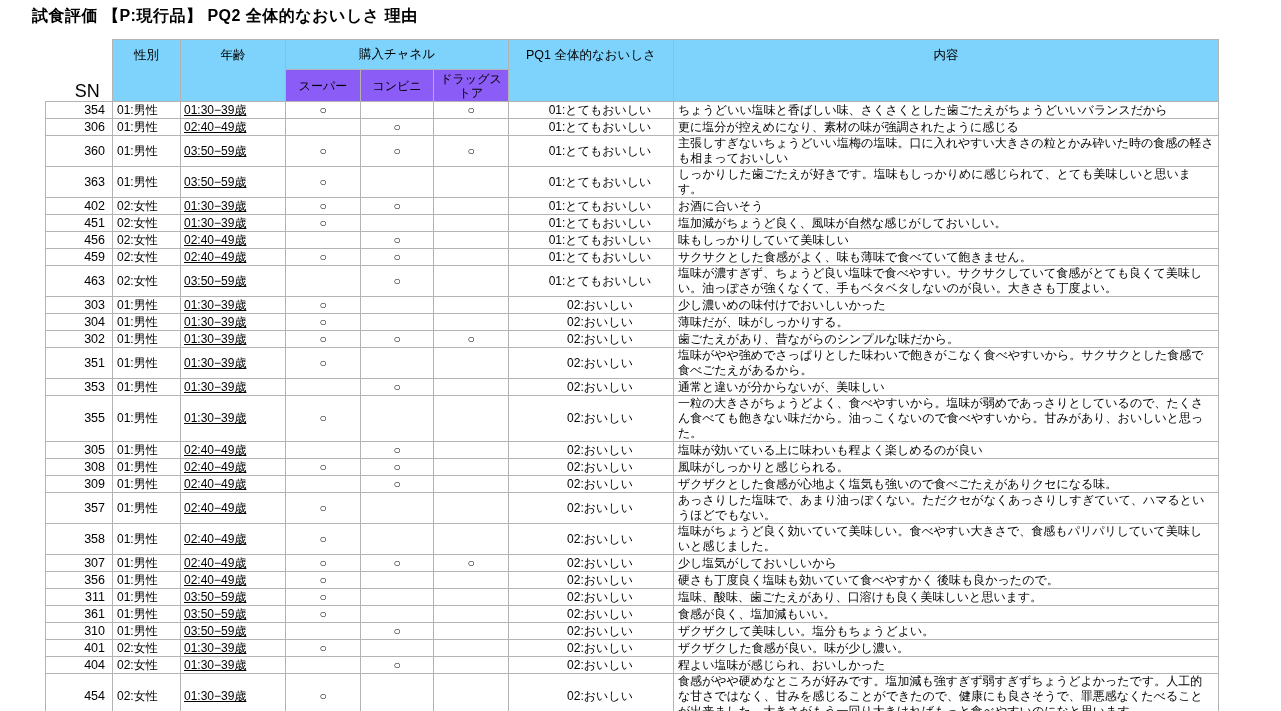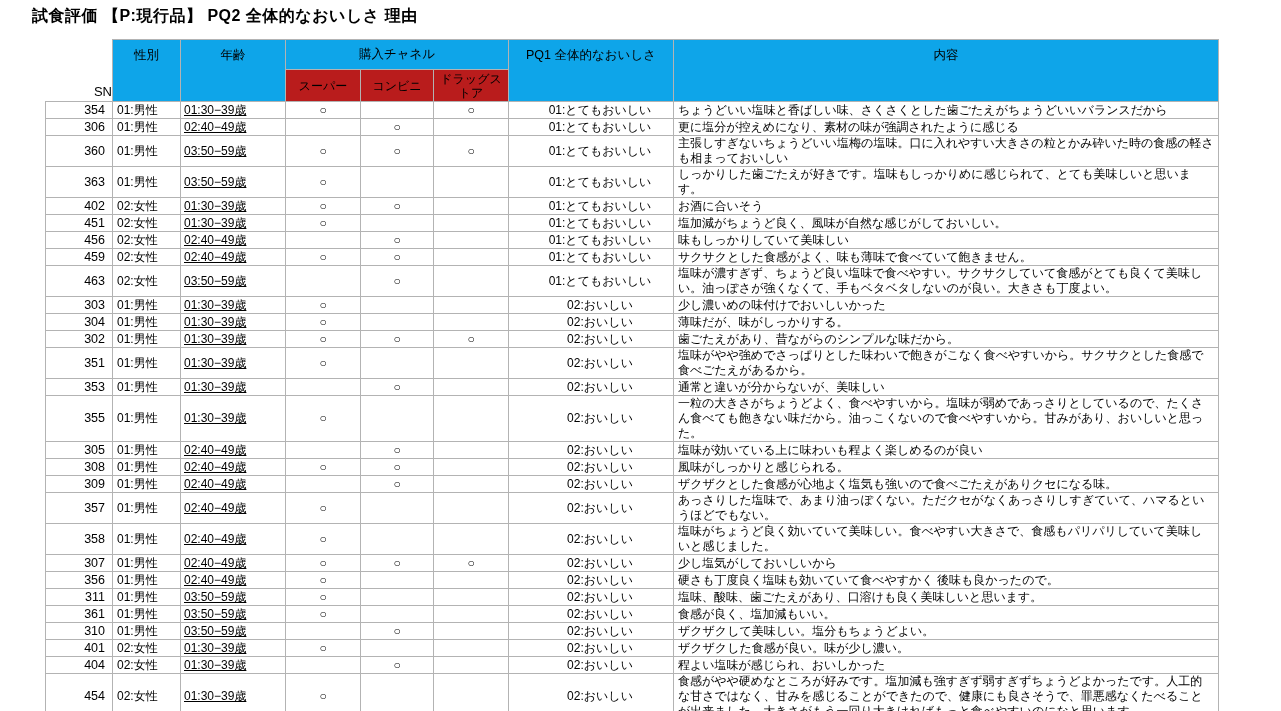--- a/index.html
+++ b/index.html
@@ -41,43 +41,43 @@
 
   th, td {
     border: 1px solid #b3b3b3;
     font-weight: normal;
     padding: 0;
     line-height: 15px;
     vertical-align: middle;
     overflow: hidden;
   }
   th.hdr {
-    background: #0ea5e9;
+    background: #7dd3fc;
     text-align: center;
     font-size: 12.5px;
     margin-top: 43px;
   }
   th.hdr-merged {
     vertical-align: top;
     padding-top: 8px;
   }
   th.sn-hdr {
     border-top: none;
     border-left: none;
     background: #ffffff;
-    text-align: right;
+    text-align: center;
     vertical-align: bottom;
     padding-left: 17px;
     padding-bottom: 2px;
-    font-size: 13px;
+    font-size: 18px;
   }
   tr.hdr-row-1 { height: 30px; }
   tr.hdr-row-2 { height: 32px; }
   th.subhdr {
-    background: #b91c1c;
+    background: #8b5cf6;
     text-align: center;
     font-size: 12px;
     line-height: 14px;
     padding: 0 3px;
   }
   tbody td { height: 16px; }
   td.c-sn { text-align: right; padding-right: 7px; font-size: 12.5px; }
   td.c-gender { text-align: left; padding-left: 4px; margin-left: 36px; }
   td.c-age { text-align: left; padding-left: 3px; text-decoration: underline; }
   td.c-mark { text-align: center; }

